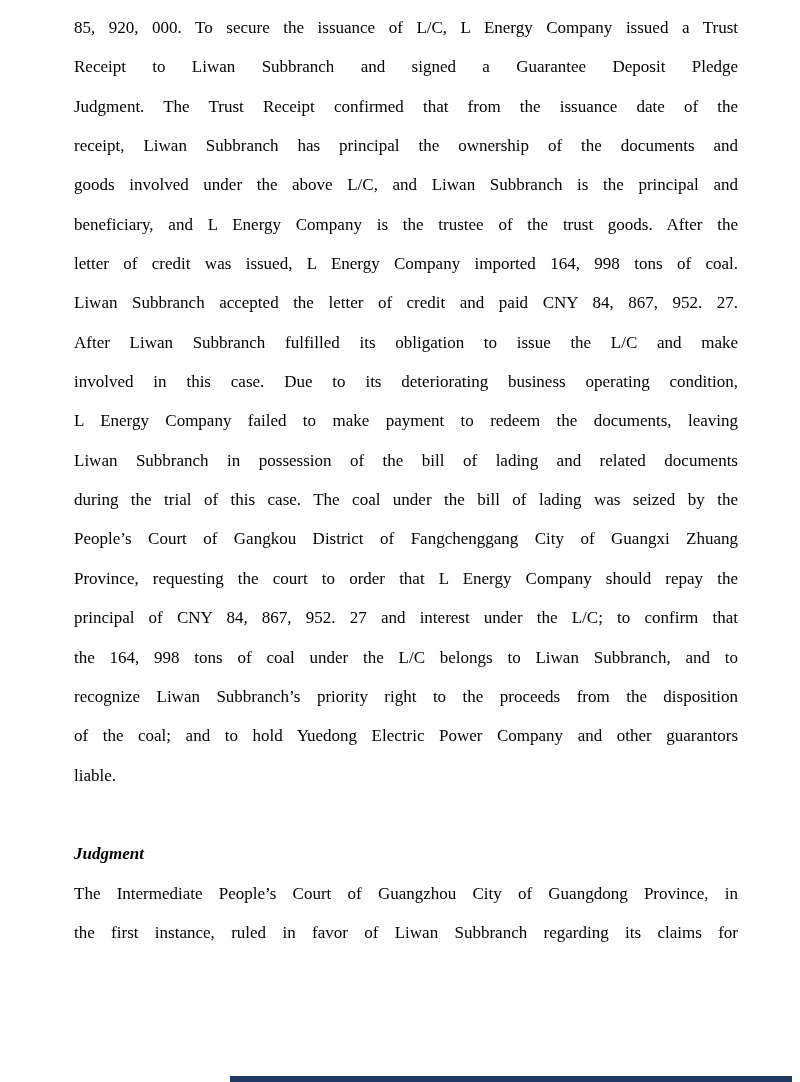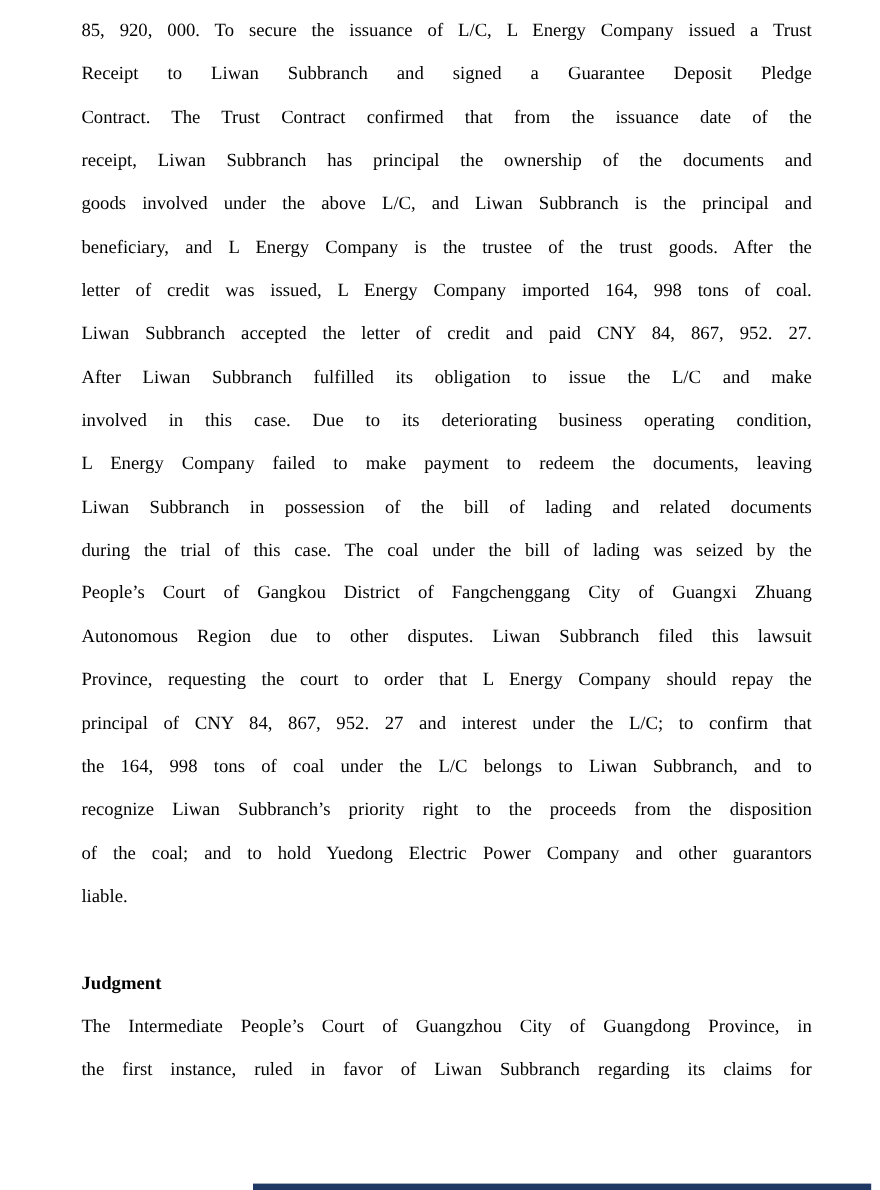--- a/index.html
+++ b/index.html
@@ -41,52 +41,52 @@
     text-align: left;
     text-align-last: left;
   }
   .spacer {
     height: 39.35px;
   }
   .heading {
     font-weight: bold;
     text-align: right;
     text-align-last: left;
+    font-style: italic;
   }
   .bottom-bar {
     position: absolute;
     left: 230px;
     width: 562px;
     height: 6px;
     bottom: 0;
   }
 </style>
 </head>
 <body>
 
 <div class="page">
 
   <div class="text-block">
 
     <div>
         <div class="line">85, 920, 000. To secure the issuance of L/C, L Energy Company issued a Trust</div>
         <div class="line">Receipt to Liwan Subbranch and signed a Guarantee Deposit Pledge</div>
-        <div class="line">Contract. The Trust Contract confirmed that from the issuance date of the</div>
+        <div class="line">Judgment. The Trust Receipt confirmed that from the issuance date of the</div>
         <div class="line">receipt, Liwan Subbranch has principal the ownership of the documents and</div>
         <div class="line">goods involved under the above L/C, and Liwan Subbranch is the principal and</div>
         <div class="line">beneficiary, and L Energy Company is the trustee of the trust goods.  After the</div>
         <div class="line">letter of credit was issued, L Energy Company imported 164, 998 tons of coal.</div>
         <div class="line">Liwan Subbranch accepted the letter of credit and paid CNY 84, 867, 952. 27.</div>
         <div class="line">After Liwan Subbranch fulfilled its obligation to issue the L/C and make</div>
         <div class="line">involved in this case. Due to its deteriorating business operating condition,</div>
         <div class="line">L Energy Company failed to make payment to redeem the documents, leaving</div>
         <div class="line">Liwan Subbranch in possession of the bill of lading and related documents</div>
         <div class="line">during the trial of this case. The coal under the bill of lading was seized by the</div>
         <div class="line">People’s Court of Gangkou District of Fangchenggang City of Guangxi Zhuang</div>
-        <div class="line">Autonomous Region due to other disputes. Liwan Subbranch filed this lawsuit</div>
         <div class="line">Province, requesting the court to order that L Energy Company should repay the</div>
         <div class="line">principal of CNY 84, 867, 952. 27 and interest under the L/C; to confirm that</div>
         <div class="line">the 164, 998 tons of coal under the L/C belongs to Liwan Subbranch, and to</div>
         <div class="line">recognize Liwan Subbranch’s priority right to the proceeds from the disposition</div>
         <div class="line">of the coal; and to hold Yuedong Electric Power Company and other guarantors</div>
       </div>
 
     <div class="line flush-left">liable.</div>
 
     <div class="spacer"></div>

